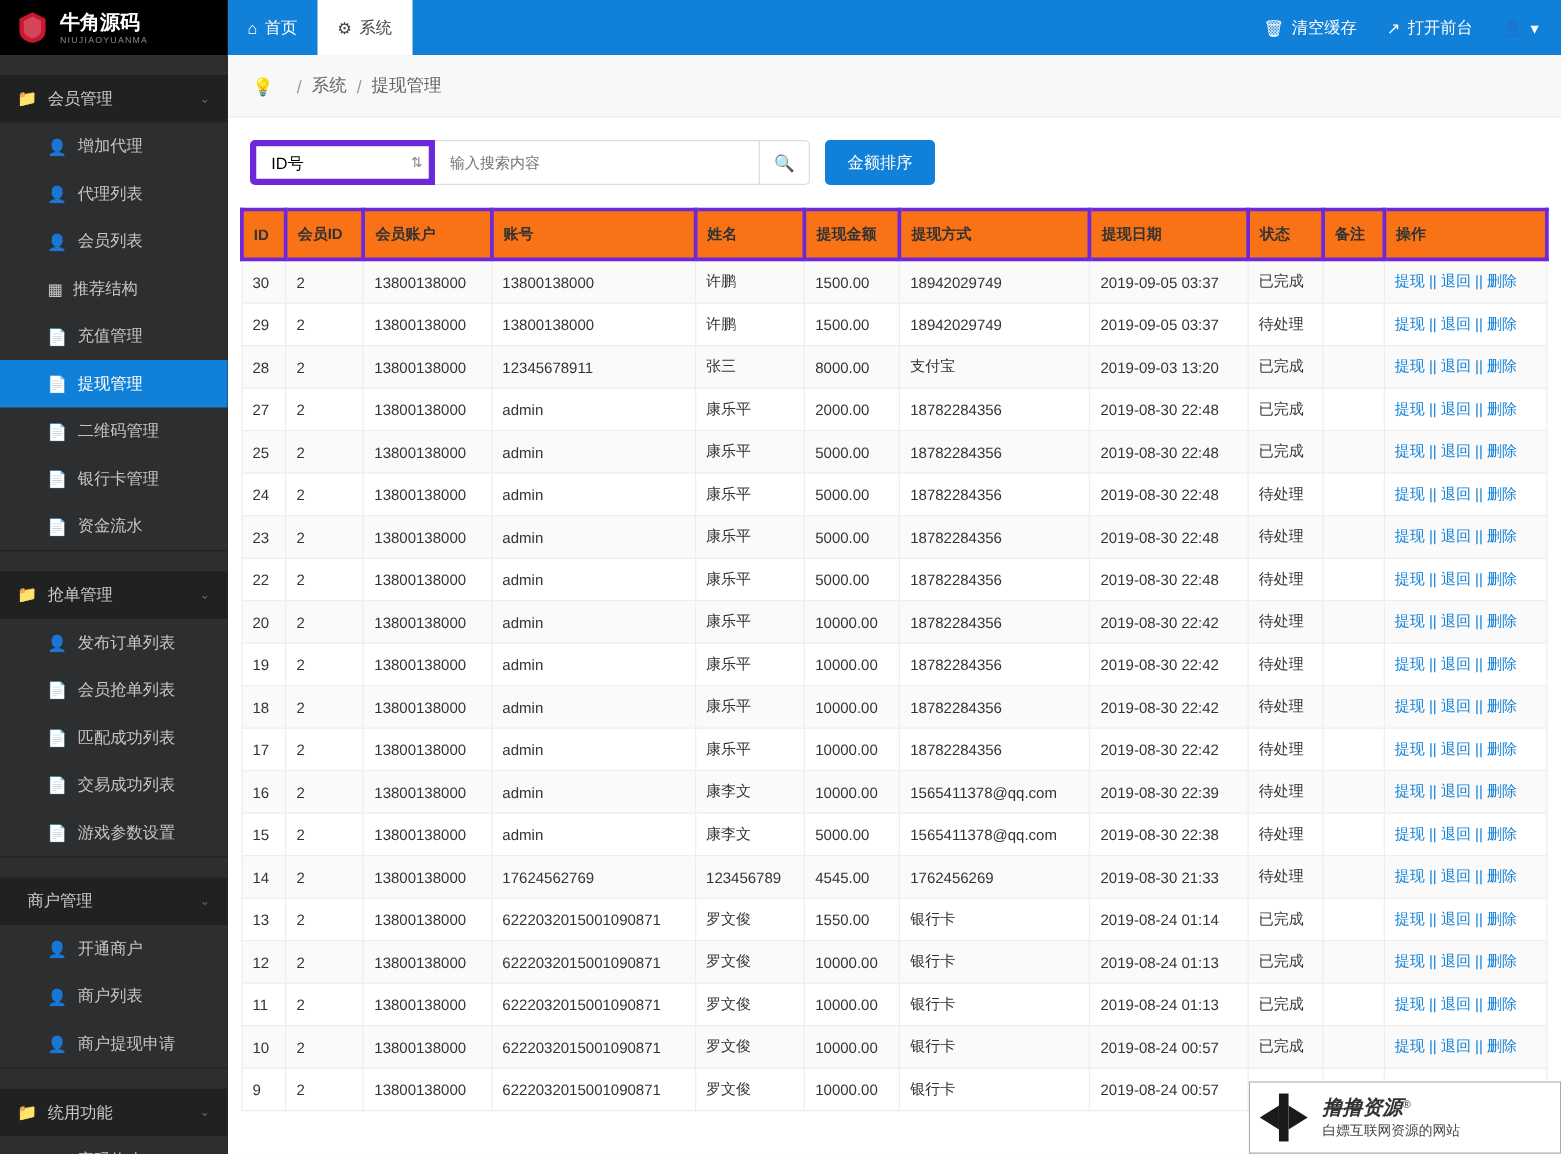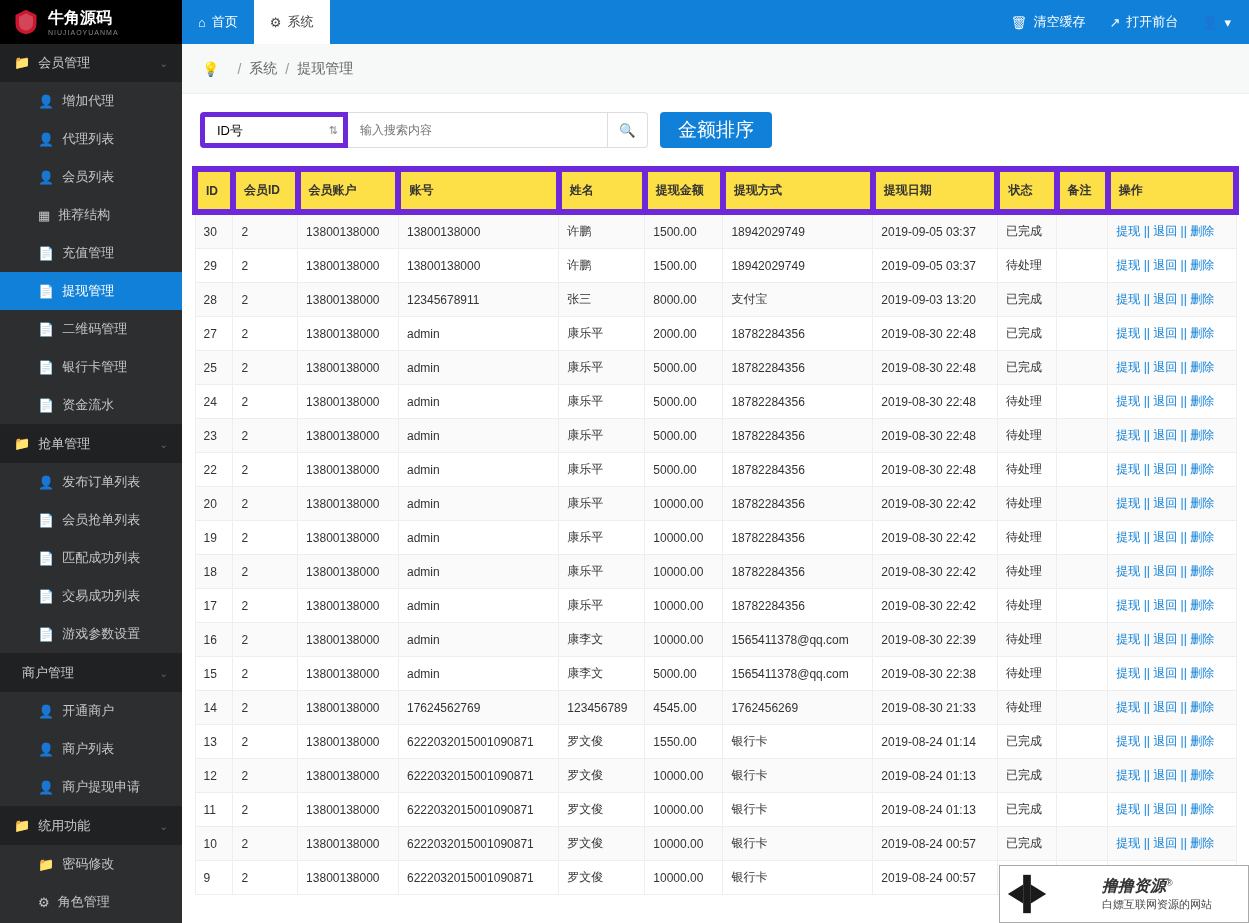--- a/index.html
+++ b/index.html
@@ -3,21 +3,21 @@
 <meta charset="utf-8">
 <style>
 * { margin: 0; padding: 0; box-sizing: border-box; }
 body { font-family: "Microsoft YaHei", Arial, sans-serif; font-size: 13px; color: #333; background: #f5f5f5; }
 .container { display: flex; height: 923px; }
 .sidebar { width: 182px; background: #2c2e2f; color: #a2a2a2; flex-shrink: 0; overflow-y: auto; }
 .logo { height: 44px; background: #000; color: #fff; display: flex; align-items: center; padding: 0 12px; }
 .logo-icon { width: 28px; height: 28px; margin-right: 8px; }
 .logo-text { font-size: 16px; font-weight: bold; }
 .logo-sub { font-size: 7px; letter-spacing: 1px; display: block; color: #888; }
-.menu-group { border-bottom: 1px solid #222; }
+.menu-group { border-bottom: 1px solid #222; margin-top: 16px; }
 .menu-header { padding: 10px 14px; font-size: 13px; color: #c9c9c9; display: flex; align-items: center; justify-content: space-between; cursor: pointer; background: #1f2122; }
 .menu-header .icon { margin-right: 8px; }
 .menu-header .chevron { font-size: 10px; color: #666; }
 .menu-item { padding: 10px 14px 10px 38px; font-size: 13px; color: #c5c5c5; cursor: pointer; display: flex; align-items: center; }
 .menu-item .icon { margin-right: 8px; }
 .menu-item.active { background: #1180d8; color: #fff; }
 .content { flex: 1; background: #fff; display: flex; flex-direction: column; }
 .topbar { height: 44px; background: #1180d8; color: #fff; display: flex; align-items: center; justify-content: space-between; }
 .topbar-left { display: flex; height: 100%; align-items: center; }
 .topbar-item { padding: 0 16px; height: 100%; display: flex; align-items: center; cursor: pointer; font-size: 13px; }
@@ -27,31 +27,31 @@
 .topbar-right .topbar-item { padding: 0 12px; }
 .breadcrumb { height: 50px; background: #f7f8f8; border-bottom: 1px solid #eee; padding: 0 20px; display: flex; align-items: center; color: #666; font-size: 14px; }
 .breadcrumb .icon { margin-right: 10px; color: #bbb; }
 .breadcrumb .slash { margin: 0 8px; color: #999; }
 .toolbar { padding: 18px; display: flex; gap: 0; }
 .form-select { width: 148px; height: 36px; border: 5px solid #6d28d9; border-radius: 4px 0 0 4px; padding: 0 12px; font-size: 13px; background: #fff; appearance: none; position: relative; }
 .select-wrap { position: relative; }
 .select-wrap::after { content: "⇅"; position: absolute; right: 10px; top: 50%; transform: translateY(-50%); color: #888; font-size: 11px; pointer-events: none; }
 .form-input { width: 260px; height: 36px; border: 1px solid #ddd; border-left: none; padding: 0 12px; font-size: 12px; }
 .btn-search { width: 40px; height: 36px; border: 1px solid #ddd; border-left: none; background: #fff; cursor: pointer; color: #666; border-radius: 0 4px 4px 0; }
-.btn-primary { height: 36px; padding: 0 18px; background: #1180d8; color: #fff; border: none; border-radius: 4px; margin-left: 12px; cursor: pointer; font-size: 19px; }
+.btn-primary { height: 36px; padding: 0 18px; background: #1180d8; color: #fff; border: none; border-radius: 4px; margin-left: 12px; cursor: pointer; font-size: 13px; }
 .table-wrap { padding: 0 10px; flex: 1; overflow-y: auto; }
 table { width: 100%; border-collapse: collapse; font-size: 12px; }
-th { text-align: left; padding: 10px 8px; font-weight: bold; border: 6px solid #6d28d9; background: #fde047; }
+th { text-align: left; padding: 10px 8px; font-weight: bold; border: 3px solid #6d28d9; background: #f97316; }
 td { padding: 8px; border: 1px solid #eee; }
 tbody tr:nth-child(odd) { background: #fafafa; }
 .action-link { color: #1180d8; cursor: pointer; }
 .action-sep { color: #1180d8; }
 .watermark { position: fixed; right: 0; bottom: 0; width: 250px; height: 58px; background: #fff; border: 1px solid #aaa; display: flex; align-items: center; padding: 4px; font-size: 12px; }
 .watermark-icon { width: 46px; height: 46px; margin-right: 8px; flex-shrink: 0; }
-.watermark-text { display: flex; flex-direction: column; margin-left: 44px; }
+.watermark-text { display: flex; flex-direction: column; }
 .watermark-title { font-weight: bold; font-size: 16px; font-style: italic; }
 .watermark-sup { font-size: 9px; vertical-align: super; }
 .watermark-sub { font-size: 11px; color: #444; }
 .icon { display: inline-block; }
 </style>
 </head>
 <body>
 
 <div class="container">
   <aside class="sidebar">

